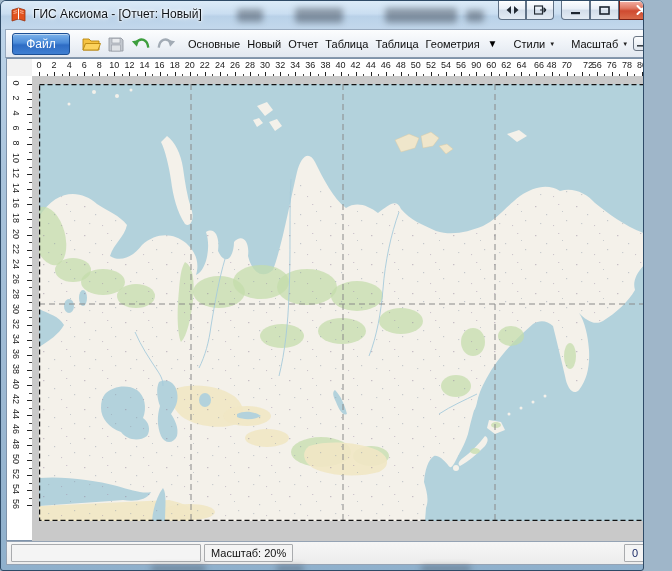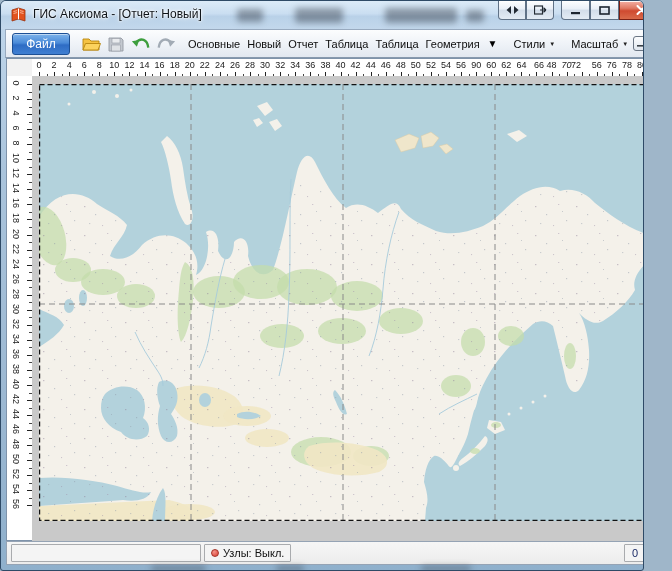--- a/index.html
+++ b/index.html
@@ -301,21 +301,21 @@
         <div class="hmin" style="left: 496.938px;"></div>
         <span class="hlab" style="left: 489px; padding-left: 36px;">66</span>
         <div class="htick" style="left: 504.475px;"></div>
         <div class="hmin" style="left: 512.012px;"></div>
         <span class="hlab" style="left: 519.55px;">48</span>
         <div class="htick" style="left: 519.55px;"></div>
         <div class="hmin" style="left: 527.087px;"></div>
         <span class="hlab" style="left: 534.625px; font-style: italic;">70</span>
         <div class="htick" style="left: 534.625px;"></div>
         <div class="hmin" style="left: 542.163px;"></div>
-        <span class="hlab" style="left: 544px;">72</span>
+        <span class="hlab" style="left: 556px;">72</span>
         <div class="htick" style="left: 549.7px;"></div>
         <div class="hmin" style="left: 557.237px;"></div>
         <span class="hlab" style="left: 564.775px;">56</span>
         <div class="htick" style="left: 564.775px;"></div>
         <div class="hmin" style="left: 572.312px;"></div>
         <span class="hlab" style="left: 579.85px;">76</span>
         <div class="htick" style="left: 579.85px;"></div>
         <div class="hmin" style="left: 587.388px;"></div>
         <span class="hlab" style="left: 594.925px;">78</span>
         <div class="htick" style="left: 594.925px;"></div>
@@ -529,22 +529,21 @@
 
           <rect x="0.5" y="0.5" width="607" height="436" fill="none" stroke="#111" stroke-width="1.4" stroke-dasharray="5,3"></rect>
         </svg>
       </div>
     </div>
   </div>
 
   <div class="statusbar">
     <div class="sb-panel sb-msg"></div>
     <div class="sb-panel">
-      <span class="node-dot"></span>
-      <span>Узлы: Выкл.</span>
+      <span>Масштаб: 20%</span>
     </div>
     <div class="sb-spacer"></div>
     <div class="sb-panel sb-notif">
       <span class="notif-count">0</span>
       <svg width="15" height="15" viewBox="0 0 14 14">
         <path d="M7,1 C4.6,1 3.2,2.8 3,5 L2.6,8 C2.4,9.2 1.8,9.8 1,10.4 L13,10.4 C12.2,9.8 11.6,9.2 11.4,8 L11,5 C10.8,2.8 9.4,1 7,1 Z" fill="#f2b22e" stroke="#b8860b" stroke-width="0.9"></path>
         <circle cx="7" cy="12" r="1.6" fill="#f2b22e" stroke="#b8860b" stroke-width="0.9"></circle>
       </svg>
     </div>
   </div>

